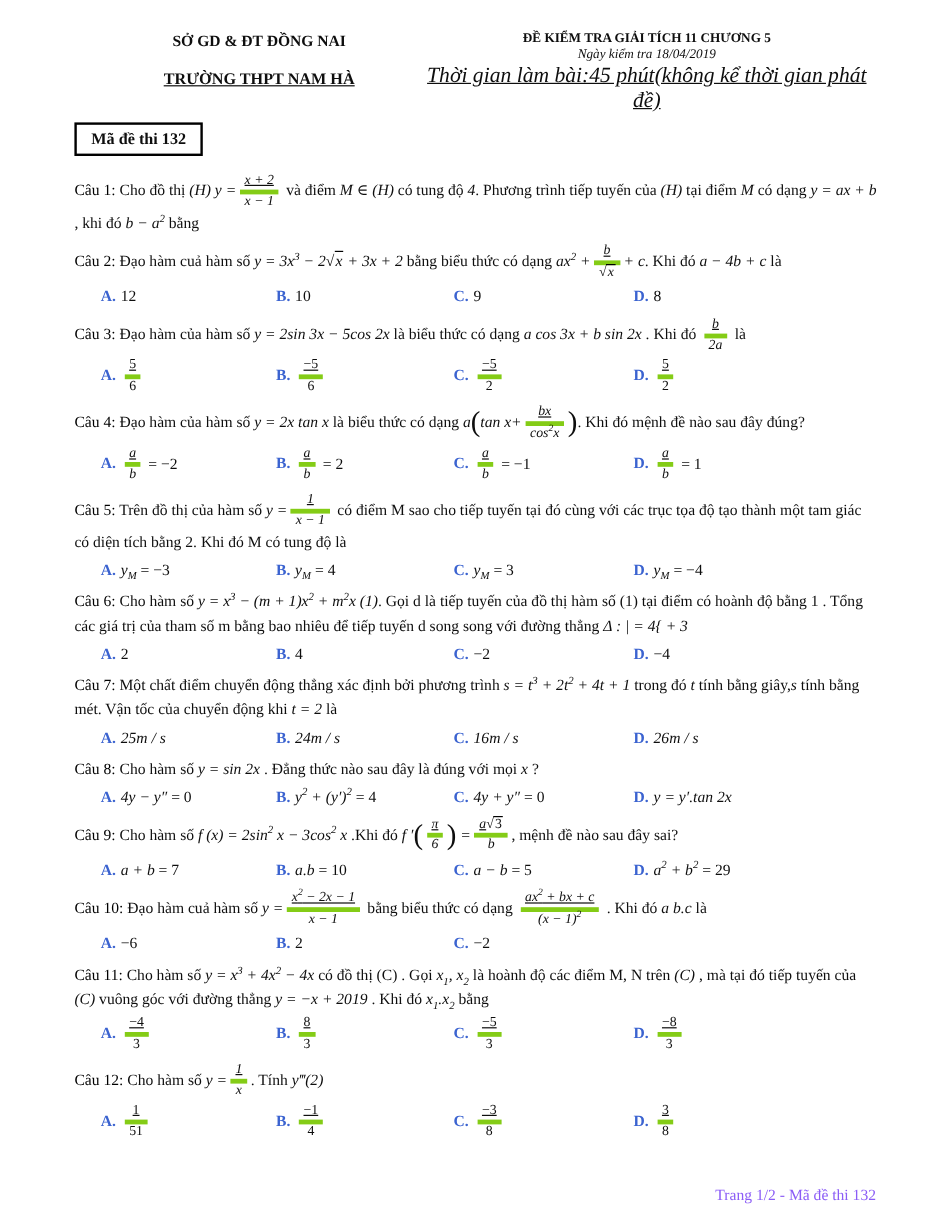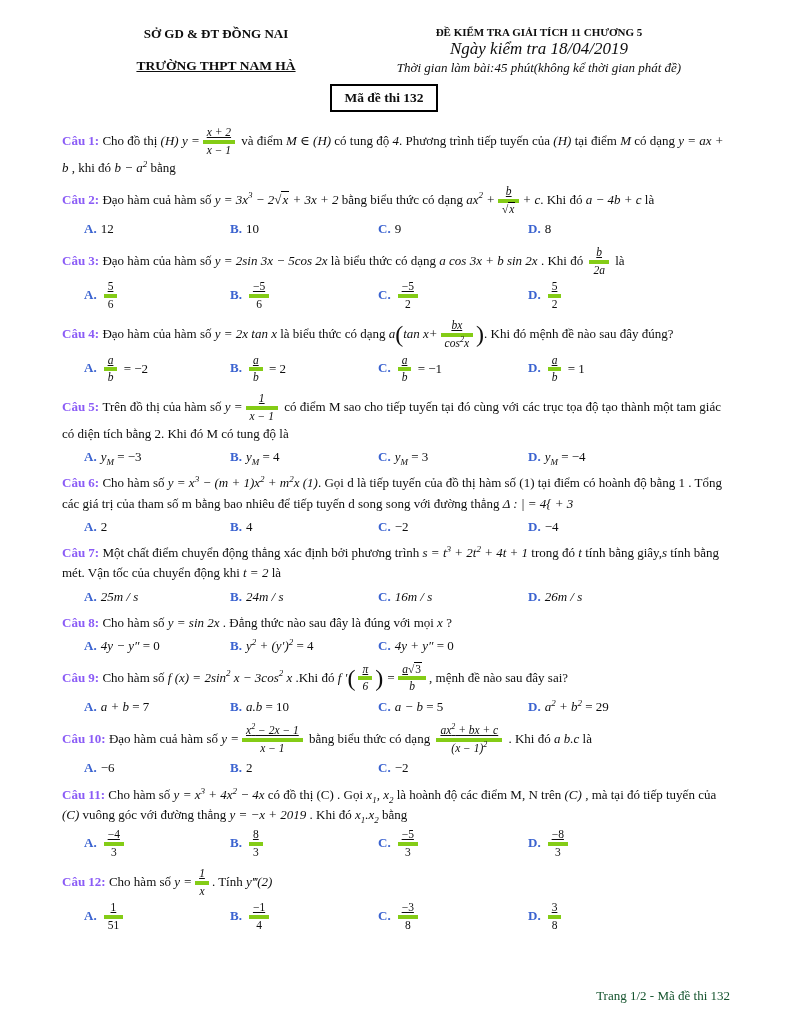--- a/index.html
+++ b/index.html
@@ -9,46 +9,46 @@
     font-size:13px;color:#0e0e0e;position:relative;
   }
   .page{padding:26px 60px 0 62px;}
   
   .hdr{display:flex;}
   .hdr-left{width:260px;text-align:center;margin-left:24px;}
   .hdr-left .l1{font-weight:bold;font-size:13px;}
   .hdr-left .l2{font-weight:bold;font-size:13.5px;text-decoration:underline;margin-top:16px;}
   .hdr-right{flex:1;text-align:center;}
   .hdr-right .t1{font-weight:bold;font-size:11px;}
-  .hdr-right .t2{font-style:italic;font-size:17px;margin-top:1px;}
-  .hdr-right .t3{font-style:italic;font-size:13px;margin-top:1px;}
-  .codewrap{text-align:center;padding-right:26px;margin-top:8px;}
+  .hdr-right .t2{font-style:italic;font-size:11px;margin-top:1px;}
+  .hdr-right .t3{font-style:italic;font-size:18px;margin-top:1px;text-decoration:underline;}
+  .codewrap{text-align:left;padding-right:26px;margin-top:8px;}
   .codebox{display:inline-block;border:2px solid #000;padding:4px 12px;font-weight:bold;font-size:13.5px;}
   
   #questions{margin-top:14px;}
   .q{margin:7px 0 3px 0;line-height:1.55;}
-  .qlabel{color:#8b5cf6;font-weight:bold;}
+  .qlabel{color:#000000;font-weight:normal;}
   .rt{color:#0e0e0e;}
   .mi{font-style:italic;}
   sup.sp{font-size:9px;font-style:italic;line-height:0;}
   sub.sb{font-size:9px;font-style:italic;line-height:0;}
   .frac{display:inline-block;vertical-align:middle;text-align:center;font-size:11.5px;line-height:1.2;margin:0 3px;}
   .frac .num{display:block;padding:0 4px 0 4px;border-bottom:4px solid #84cc16;text-decoration:underline;}
   .frac .den{display:block;padding:0 4px;}
   .frac sup.sp,.frac sub.sb{font-size:8px;}
   .sqrt{display:inline-block;white-space:nowrap;}
   .sqrt .rs{font-style:normal;}
   .sqrt .rad{border-top:1px solid #000;padding:0 1px;}
   .bigp{font-size:1.85em;vertical-align:middle;line-height:0.9;display:inline-block;font-style:normal;}
   .opts{display:grid;grid-template-columns:146px 148px 150px auto;align-items:center;
         margin:2px 0 2px 22px;line-height:1.5;}
   .opt{white-space:nowrap;}
   .letter{color:#3b63d0;font-weight:bold;margin-right:4px;}
   
-  .footer{position:absolute;right:62px;bottom:20px;font-size:13px;color:#14532d;}
+  .footer{position:absolute;right:62px;bottom:20px;font-size:13px;color:#8b5cf6;}
 </style>
 </head>
 <body>
 
 <div class="page">
 
   <div class="hdr">
     <div class="hdr-left">
       <div class="l1">SỞ GD &amp; ĐT ĐỒNG NAI</div>
       <div class="l2">TRƯỜNG THPT NAM HÀ</div>
@@ -106,20 +106,21 @@
         <div class="opt"><span class="letter">A.</span><span class="mi">25m / s</span></div>
         <div class="opt"><span class="letter">B.</span><span class="mi">24m / s</span></div>
         <div class="opt"><span class="letter">C.</span><span class="mi">16m / s</span></div>
         <div class="opt"><span class="letter">D.</span><span class="mi">26m / s</span></div>
       </div>
       <div class="q"><span class="qlabel">Câu 8: </span><span class="rt">Cho hàm số </span><span class="mi">y = sin 2x</span><span class="rt"> . Đẳng thức nào sau đây là đúng với mọi </span><span class="mi">x</span><span class="rt"> ?</span></div>
       <div class="opts">
         <div class="opt"><span class="letter">A.</span><span class="mi">4y − y″</span><span class="rt"> = 0</span></div>
         <div class="opt"><span class="letter">B.</span><span class="mi">y</span><sup class="sp">2</sup><span class="mi"> + (y′)</span><sup class="sp">2</sup><span class="rt"> = 4</span></div>
         <div class="opt"><span class="letter">C.</span><span class="mi">4y + y″</span><span class="rt"> = 0</span></div>
+        <div class="opt"><span class="letter">D.</span><span class="mi">y = y′.tan 2x</span></div>
       </div>
       <div class="q"><span class="qlabel">Câu 9: </span><span class="rt">Cho hàm số </span><span class="mi">f (x) = 2sin</span><sup class="sp">2</sup><span class="mi"> x − 3cos</span><sup class="sp">2</sup><span class="mi"> x</span><span class="rt"> .Khi đó </span><span class="mi">f ′</span><span class="bigp">(</span><span class="frac"><span class="num"><span class="mi">π</span></span><span class="den"><span class="mi">6</span></span></span><span class="bigp">)</span><span class="mi"> =</span><span class="frac"><span class="num"><span class="mi">a</span><span class="sqrt"><span class="rs">√</span><span class="rad"><span class="rt">3</span></span></span></span><span class="den"><span class="mi">b</span></span></span><span class="rt">, mệnh đề nào sau đây sai?</span></div>
       <div class="opts">
         <div class="opt"><span class="letter">A.</span><span class="mi">a + b</span><span class="rt"> = 7</span></div>
         <div class="opt"><span class="letter">B.</span><span class="mi">a.b</span><span class="rt"> = 10</span></div>
         <div class="opt"><span class="letter">C.</span><span class="mi">a − b</span><span class="rt"> = 5</span></div>
         <div class="opt"><span class="letter">D.</span><span class="mi">a</span><sup class="sp">2</sup><span class="mi"> + b</span><sup class="sp">2</sup><span class="rt"> = 29</span></div>
       </div>
       <div class="q"><span class="qlabel">Câu 10: </span><span class="rt">Đạo hàm cuả  hàm số </span><span class="mi">y =</span><span class="frac"><span class="num"><span class="mi">x</span><sup class="sp">2</sup><span class="mi"> − 2x − 1</span></span><span class="den"><span class="mi">x − 1</span></span></span><span class="rt"> bằng biểu thức có dạng </span><span class="frac"><span class="num"><span class="mi">ax</span><sup class="sp">2</sup><span class="mi"> + bx + c</span></span><span class="den"><span class="mi">(x − 1)</span><sup class="sp">2</sup></span></span><span class="rt"> . Khi đó </span><span class="mi">a b.c</span><span class="rt"> là</span></div>
       <div class="opts">

